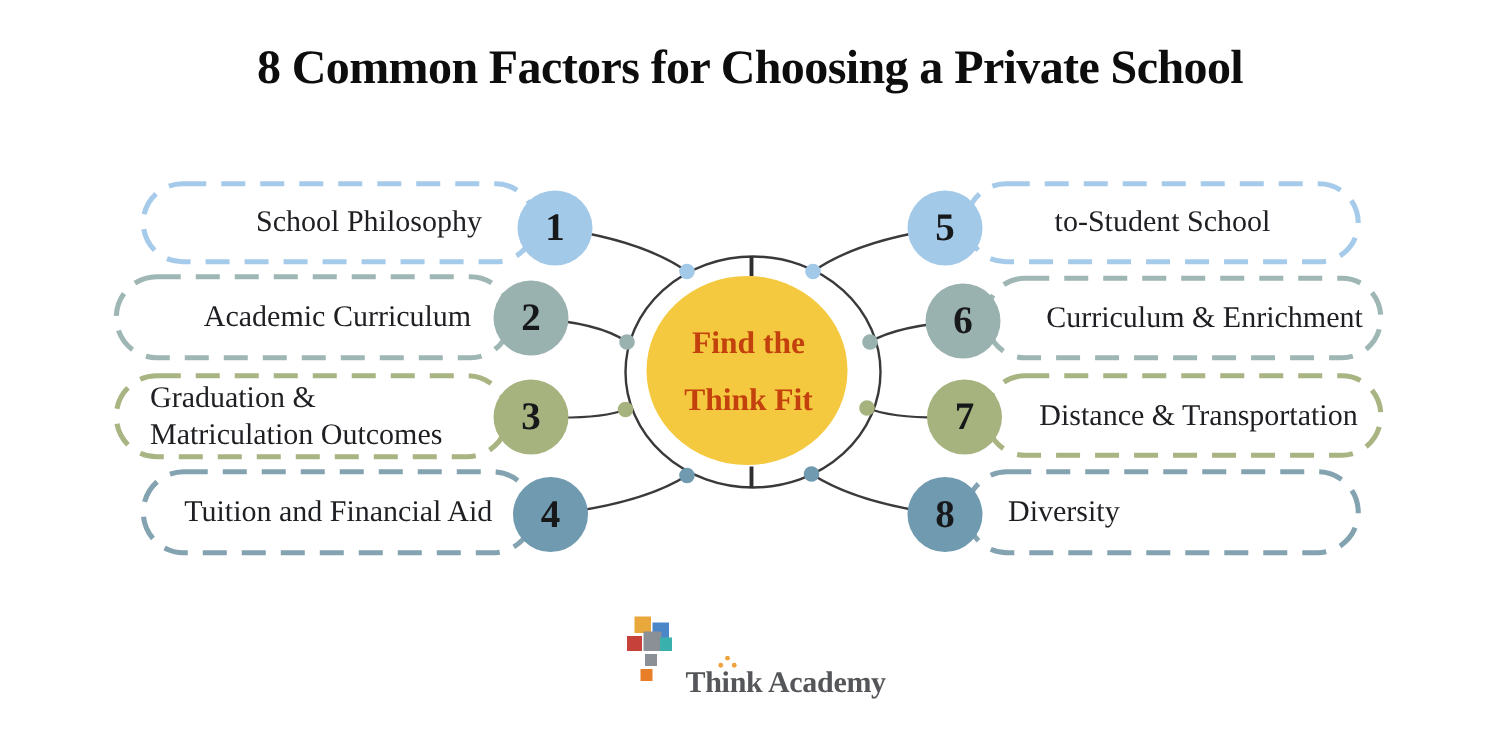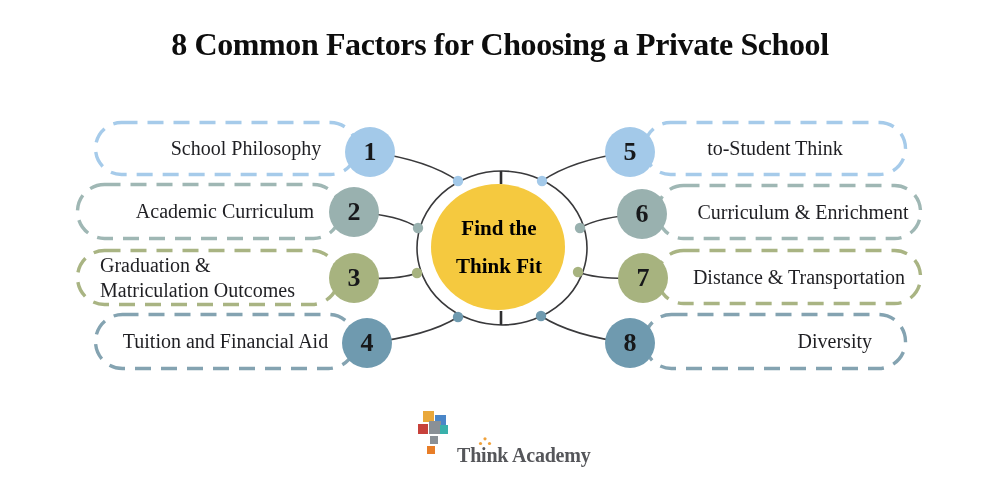--- a/index.html
+++ b/index.html
@@ -41,27 +41,27 @@
   }
   .label .line { display:block; }
   .lbl-center { align-items:center; text-align:center; }
   .lbl-1 { left:94px;  top:121px; width:264px; height:55px; padding-left:20px; }
   .lbl-2 { left:76px;  top:183px; width:266px; height:57px; padding-left:16px; }
   .lbl-3 { left:100px; top:249px; width:240px; height:57px; align-items:flex-start; text-align:right; }
   .lbl-4 { left:94px;  top:313px; width:263px; height:57px; }
   .lbl-5 { left:643px; top:121px; width:264px; height:55px; }
   .lbl-6 { left:656px; top:184px; width:266px; height:56px; padding-left:14px; }
   .lbl-7 { left:656px; top:249px; width:266px; height:56px; padding-left:10px; }
-  .lbl-8 { left:672px; top:313px; width:200px; height:57px; align-items:flex-end; text-align:left; }
+  .lbl-8 { left:672px; top:313px; width:200px; height:57px; align-items:flex-start; text-align:left; }
 
   
   .center-label {
     position:absolute; left:428px; top:206px; width:142px; height:82px; z-index:2;
     display:flex; flex-direction:column; align-items:center; justify-content:center;
-    gap:13px; font-size:21px; font-weight:700; color:#000000; text-align:center;
+    gap:13px; font-size:21px; font-weight:700; color:#c2410c; text-align:center;
   }
 
   
   .brand-row {
     position:absolute; left:418px; top:408px; height:48px; z-index:2;
     display:flex; align-items:center; gap:9px;
   }
   .logo-mark { position:relative; width:30px; height:42px; }
   .logo-mark span { position:absolute; display:block; }
   .sq-gold   { left:5px;  top:0;    width:11px; height:11px; background:#E9A83B; }
@@ -135,21 +135,21 @@
   </div>
   <div class="label lbl-3">
     <span class="line">Graduation &amp;</span>
     <span class="line">Matriculation Outcomes</span>
   </div>
   <div class="label lbl-center lbl-4">
     <span class="line">Tuition and Financial Aid</span>
     <span class="line"></span>
   </div>
   <div class="label lbl-center lbl-5">
-    <span class="line">to-Student Think</span>
+    <span class="line">to-Student School</span>
   </div>
   <div class="label lbl-center lbl-6">
     <span class="line">Curriculum &amp; Enrichment</span>
     <span class="line"></span>
   </div>
   <div class="label lbl-center lbl-7">
     <span class="line">Distance &amp; Transportation</span>
     <span class="line"></span>
   </div>
   <div class="label lbl-8">

